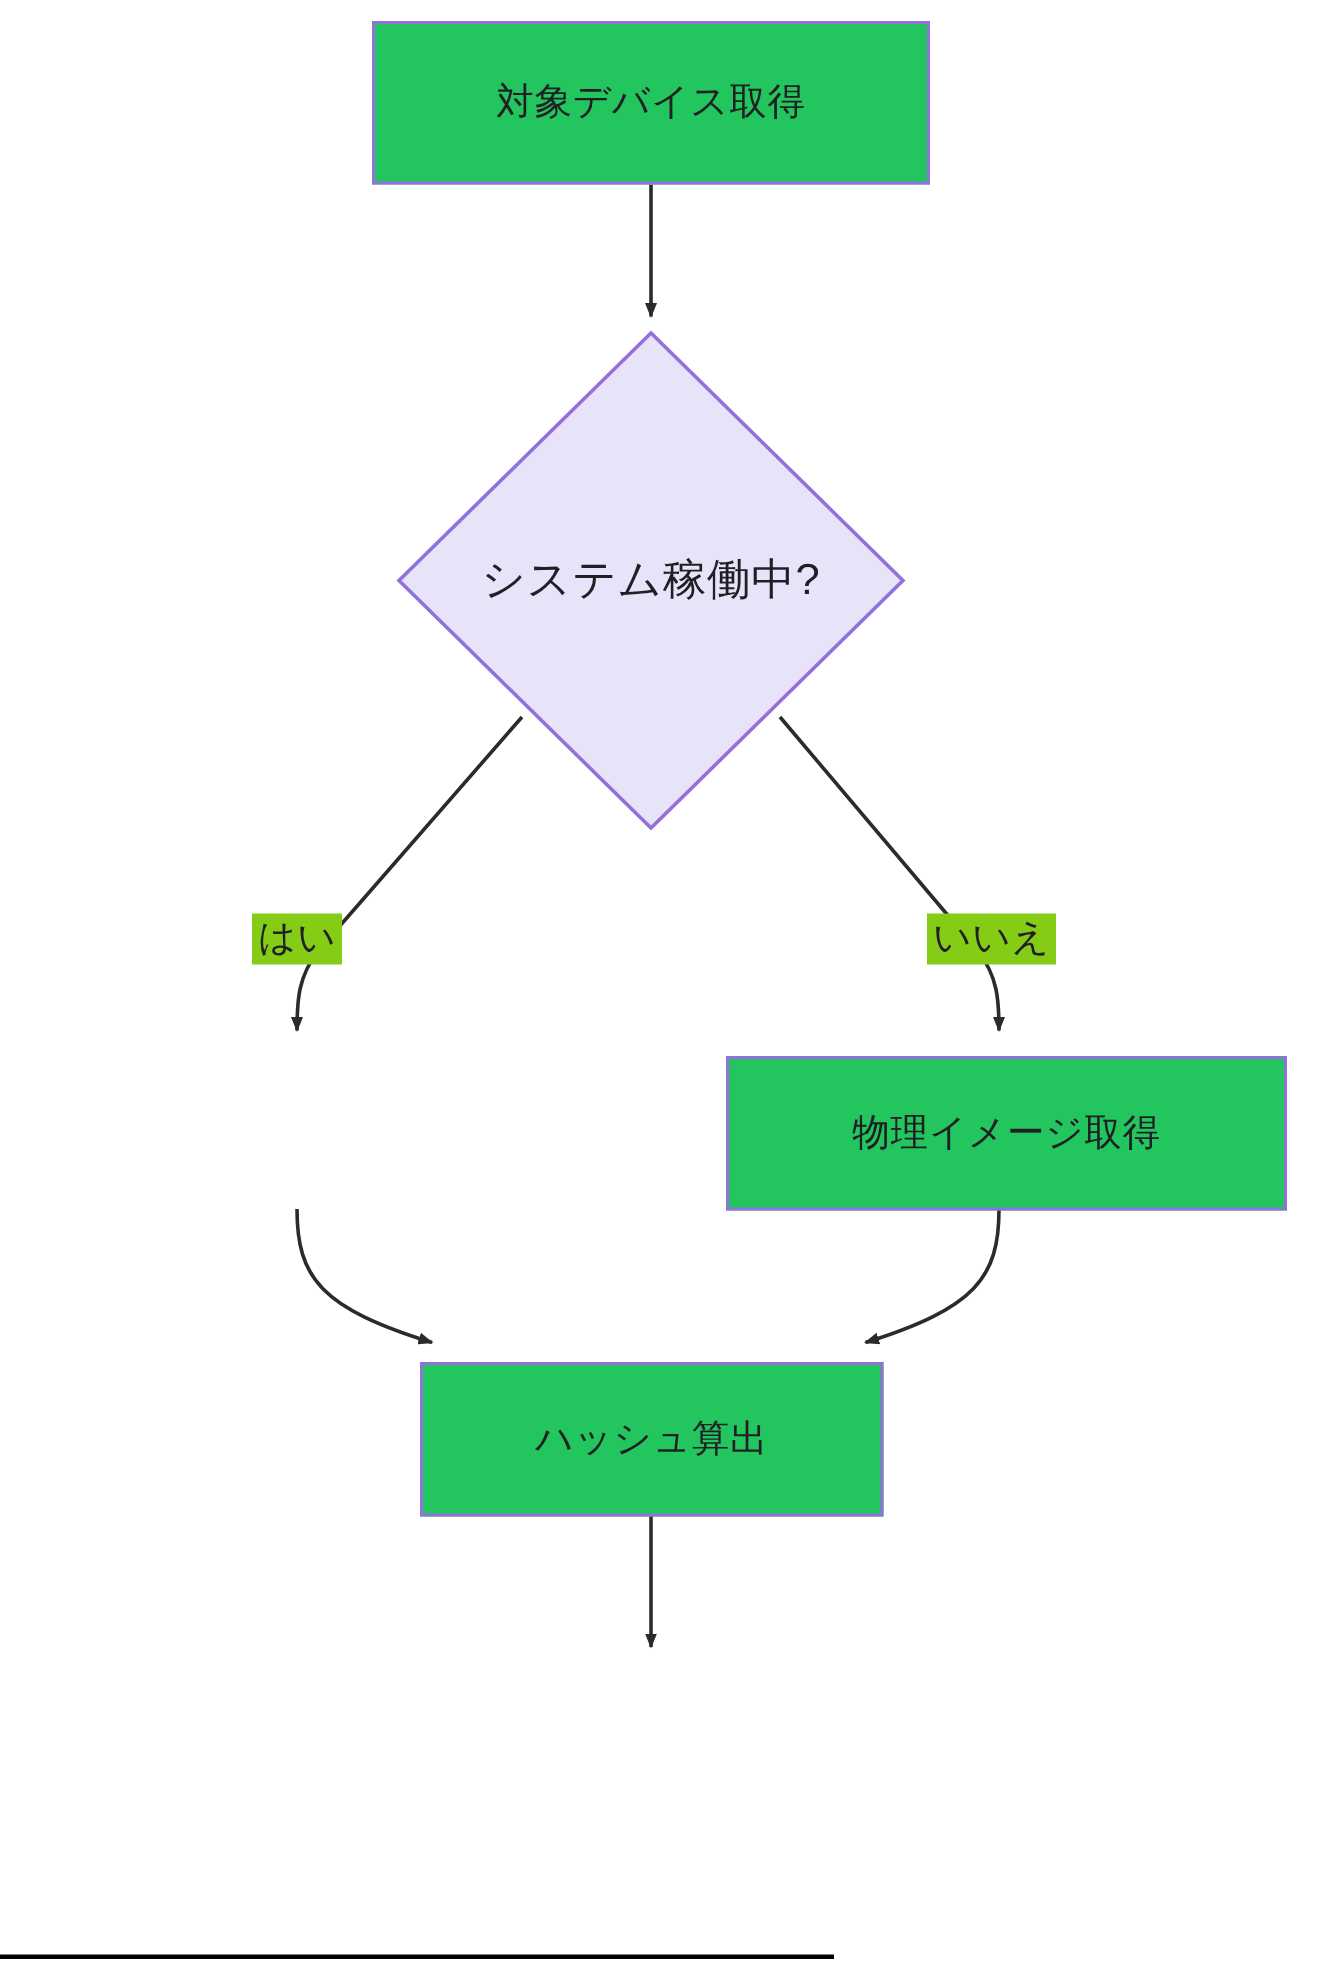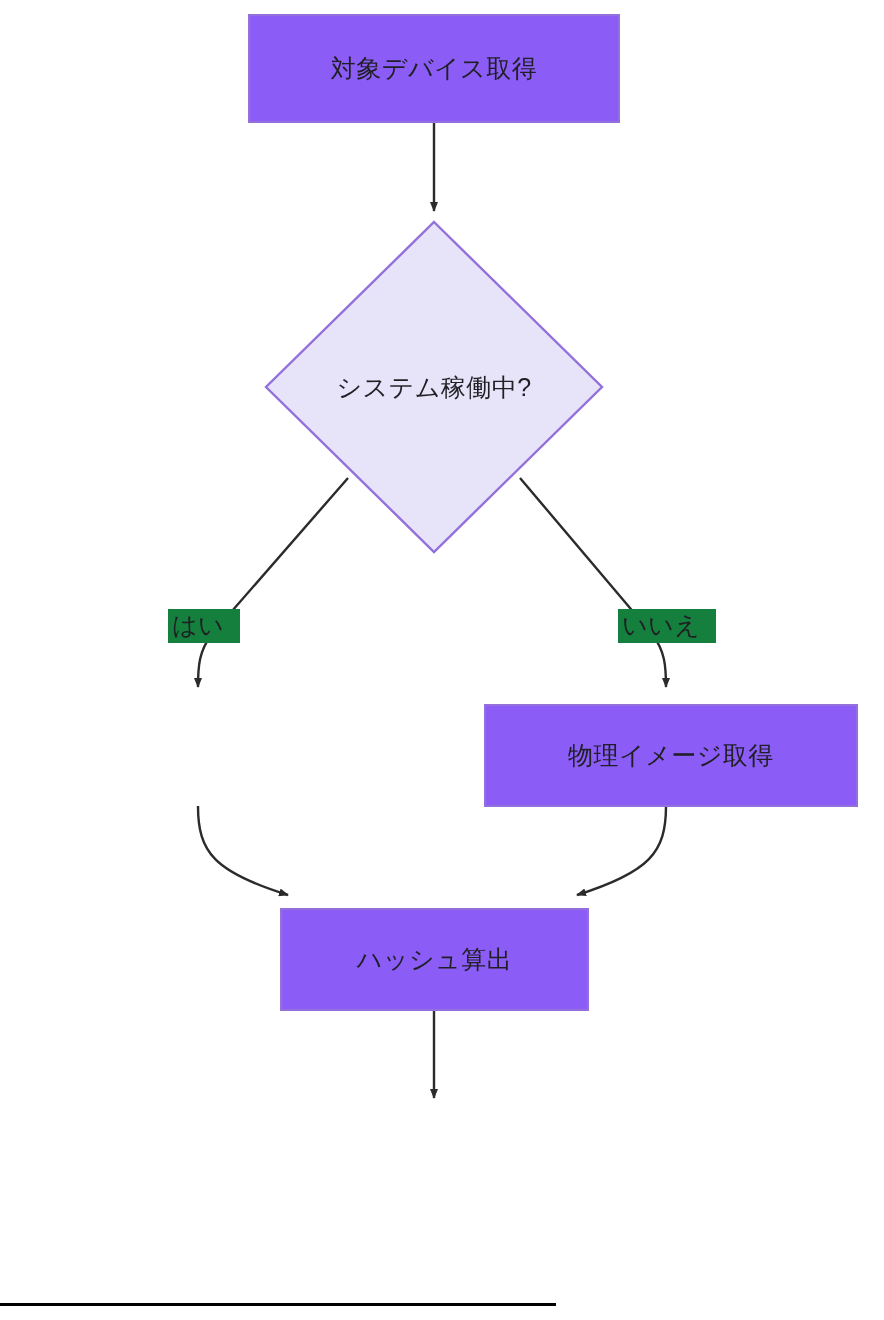--- a/index.html
+++ b/index.html
@@ -28,21 +28,21 @@
   }
   .node {
     position: absolute;
     box-sizing: border-box;
     display: flex;
     align-items: center;
     justify-content: center;
     text-align: center;
   }
   .node-rect {
-    background: #8b5cf6;
+    background: #22c55e;
     border: 2px solid #9370db;
     color: #1f1f24;
     font-size: 25px;
     line-height: 1.25;
     letter-spacing: 0.5px;
   }
   .node-diamond-wrap {
     position: absolute;
   }
   .diamond-shape {
@@ -53,30 +53,30 @@
   .diamond-label {
     position: absolute;
     left: 0;
     top: 0;
     width: 100%;
     height: 100%;
     display: flex;
     align-items: center;
     justify-content: center;
     color: #1f1f24;
-    font-size: 25px;
+    font-size: 29px;
     letter-spacing: 0.5px;
   }
   .edge-label {
     position: absolute;
-    background: #15803d;
+    background: #84cc16;
     color: #1f1f24;
     font-size: 25px;
     line-height: 1.15;
-    padding: 2px 16px 3px 4px;
+    padding: 2px 4px 3px 4px;
     white-space: nowrap;
     letter-spacing: 0.5px;
   }
   .caption {
     position: absolute;
     left: 0;
     color: #000000;
     font-size: 30px;
     font-weight: bold;
     white-space: nowrap;

